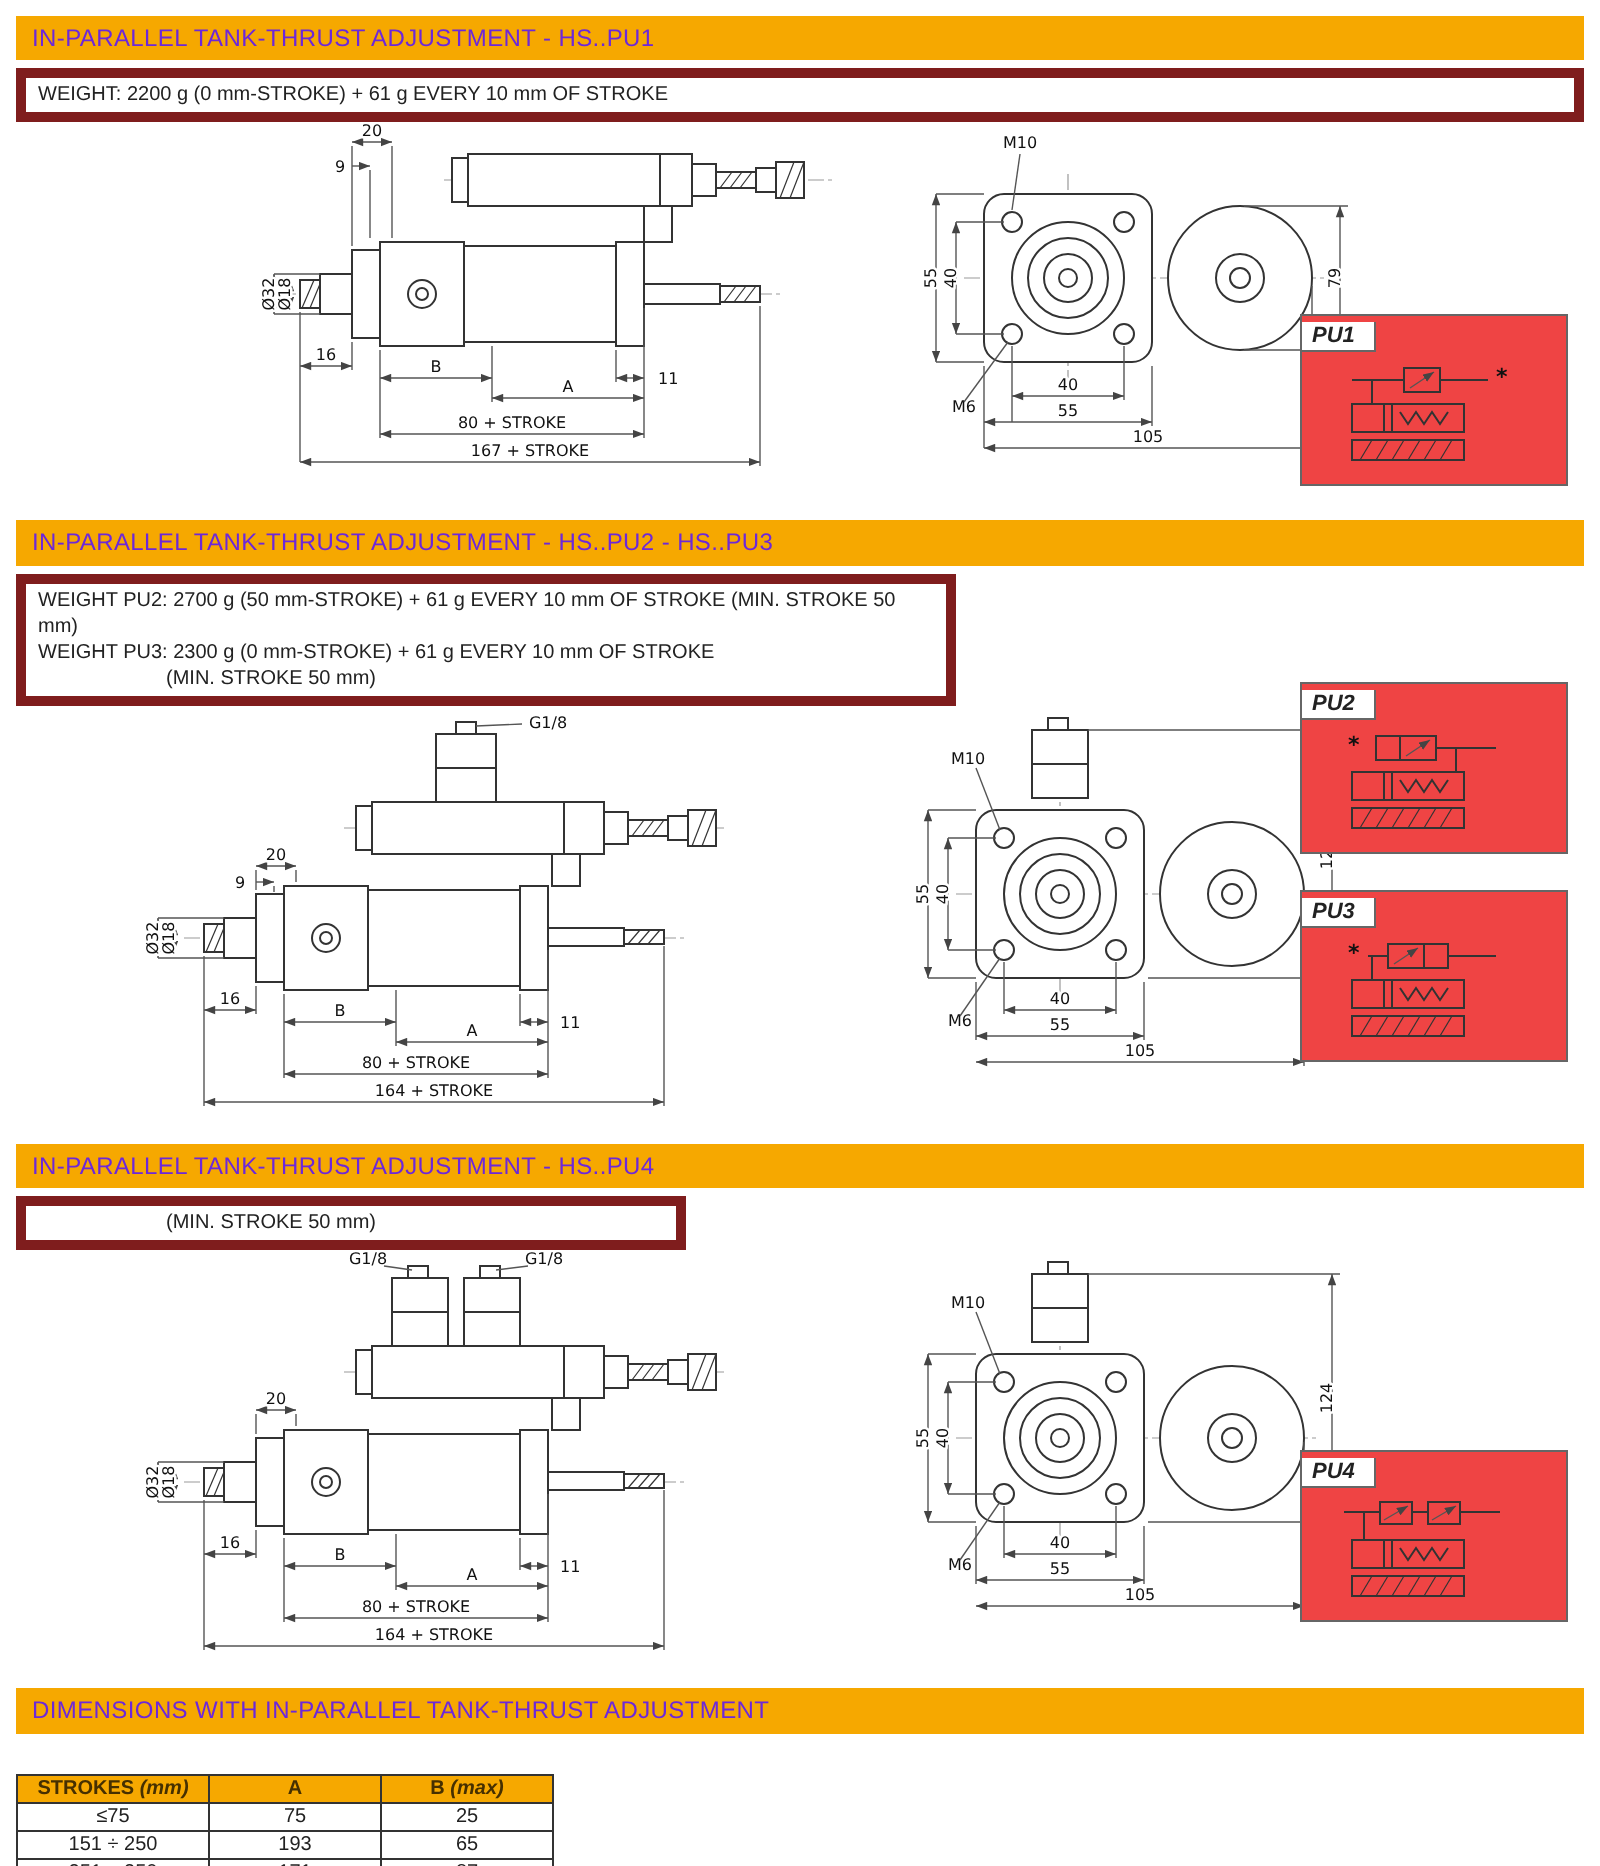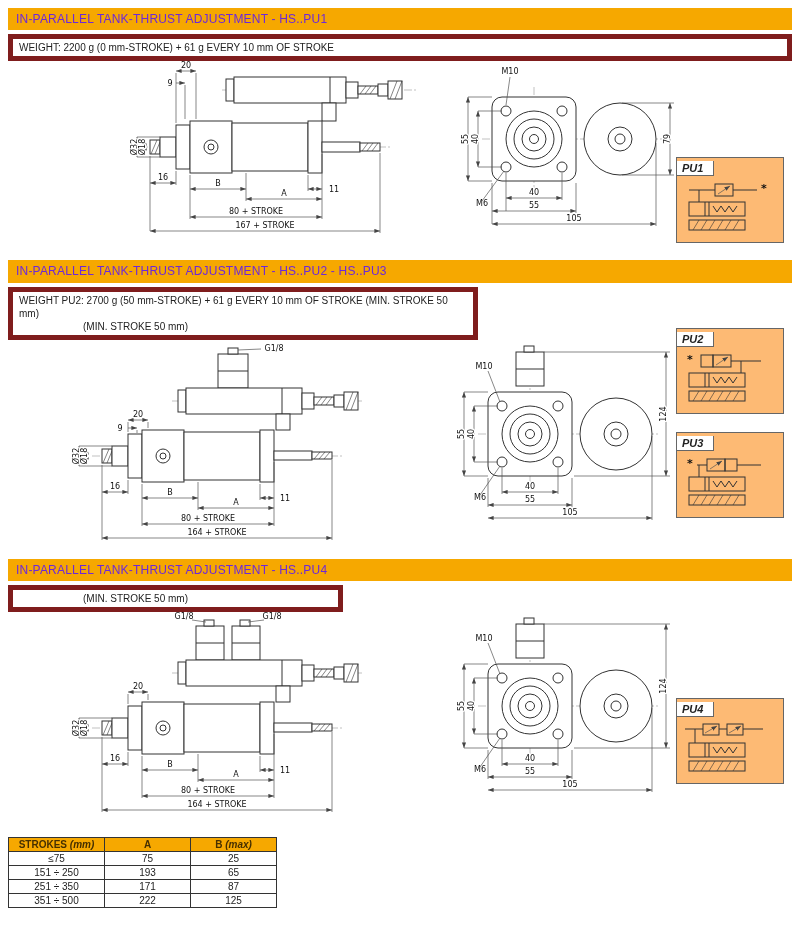--- a/index.html
+++ b/index.html
@@ -11,21 +11,21 @@
 .weight-box{border:5px solid #7f1d1d;font-size:10px;line-height:1.3;padding:2px 6px;background:#fff}
 .weight-box .indent{padding-left:64px}
 .w-full{width:100%}
 .w-460{width:470px}
 .w-330{width:335px}
 .draw-row{position:relative;display:flex;align-items:flex-start}
 .ml118{margin-left:118px}
 .ml60{margin-left:60px}
 .ml12{margin-left:12px}
 .ml86{margin-left:86px}
-.variant-box{position:absolute;right:8px;border:1px solid #666;background:#fdba74;width:108px}
+.variant-box{position:absolute;right:8px;border:1px solid #666;background:#ef4444;width:134px}
 .variant-tab{display:inline-block;border-right:1px solid #666;border-bottom:1px solid #666;font-weight:bold;font-style:italic;font-size:11px;padding:1px 10px 1px 5px;background:#fff}
 .variant-box svg{display:block;margin:2px auto 4px}
 svg .ol{fill:none;stroke:#333;stroke-width:1}
 svg .fl{fill:#fff;stroke:#333;stroke-width:1}
 svg .dl{stroke:#555;stroke-width:.7;fill:none}
 svg .cl{stroke:#999;stroke-width:.6;stroke-dasharray:8 2 2 2;fill:none}
 svg .hl{stroke:#333;stroke-width:.6}
 svg text{font-family:"DejaVu Sans",sans-serif;font-size:8px;fill:#111;paint-order:stroke;stroke:#fff;stroke-width:2.5px;stroke-linejoin:round}
 svg text.star{font-size:11px;font-weight:bold;stroke-width:0}
 .dim-table{border-collapse:collapse;font-size:10px;margin-top:20px}
@@ -200,20 +200,21 @@
           <line class="hl" x1="56" y1="52" x2="62" y2="42"></line>
         </svg>
       </div>
     </div>
   </div>
 
   <div class="section">
     <div class="sec-header">IN-PARALLEL TANK-THRUST ADJUSTMENT - HS..PU2 - HS..PU3</div>
     <div class="weight-box w-460">
       <div>WEIGHT PU2: 2700 g (50 mm-STROKE) + 61 g EVERY 10 mm OF STROKE (MIN. STROKE 50 mm)</div>
+      <div>WEIGHT PU3: 2300 g (0 mm-STROKE) + 61 g EVERY 10 mm OF STROKE</div>
       <div class="indent">(MIN. STROKE 50 mm)</div>
     </div>
     <div class="draw-row">
       <svg class="ml60" width="300" height="205">
         <g>
           <line class="cl" x1="24" y1="116" x2="276" y2="116"></line>
           <line class="cl" x1="104" y1="61" x2="296" y2="61"></line>
         </g>
         <g>
           <rect class="fl" x="150" y="14" width="30" height="34"></rect>
@@ -525,21 +526,21 @@
           <text x="76" y="162" text-anchor="middle">55</text>
           <line class="dl" x1="34" y1="178" x2="198" y2="178" marker-start="url(#as)" marker-end="url(#ae)"></line>
           <line class="dl" x1="198" y1="96" x2="198" y2="180"></line>
           <text x="116" y="175" text-anchor="middle">105</text>
           <line class="dl" x1="212" y1="12" x2="212" y2="136" marker-start="url(#as)" marker-end="url(#ae)"></line>
           <line class="dl" x1="90" y1="12" x2="216" y2="12"></line>
           <line class="dl" x1="120" y1="136" x2="216" y2="136"></line>
           <text x="212" y="74" transform="rotate(-90 212 74)" text-anchor="middle">124</text>
         </g>
       </svg>
-      <div class="variant-box" style="top:86px">
+      <div class="variant-box" style="top:100px">
         <div class="variant-tab">PU4</div>
         <svg width="106" height="60">
           <rect class="ol" x="26" y="5" width="16" height="11"></rect>
           <line class="dl" x1="28" y1="14" x2="40" y2="7" marker-end="url(#ae)"></line>
           <rect class="ol" x="50" y="5" width="16" height="11"></rect>
           <line class="dl" x1="52" y1="14" x2="64" y2="7" marker-end="url(#ae)"></line>
           <line class="ol" x1="8" y1="10" x2="26" y2="10"></line>
           <line class="ol" x1="42" y1="10" x2="50" y2="10"></line>
           <line class="ol" x1="66" y1="10" x2="86" y2="10"></line>
           <line class="ol" x1="18" y1="10" x2="18" y2="24"></line>
@@ -553,20 +554,21 @@
           <line class="hl" x1="32" y1="52" x2="38" y2="42"></line>
           <line class="hl" x1="40" y1="52" x2="46" y2="42"></line>
           <line class="hl" x1="48" y1="52" x2="54" y2="42"></line>
           <line class="hl" x1="56" y1="52" x2="62" y2="42"></line>
         </svg>
       </div>
     </div>
   </div>
 
   <div class="section">
+    <div class="sec-header">DIMENSIONS WITH IN-PARALLEL TANK-THRUST ADJUSTMENT</div>
     <table class="dim-table">
       <thead>
         <tr>
           <th><span>STROKES</span> <span class="sub">(mm)</span></th>
           <th><span>A</span> <span class="sub"></span></th>
           <th><span>B</span> <span class="sub">(max)</span></th>
         </tr>
       </thead>
       <tbody>
         <tr>

